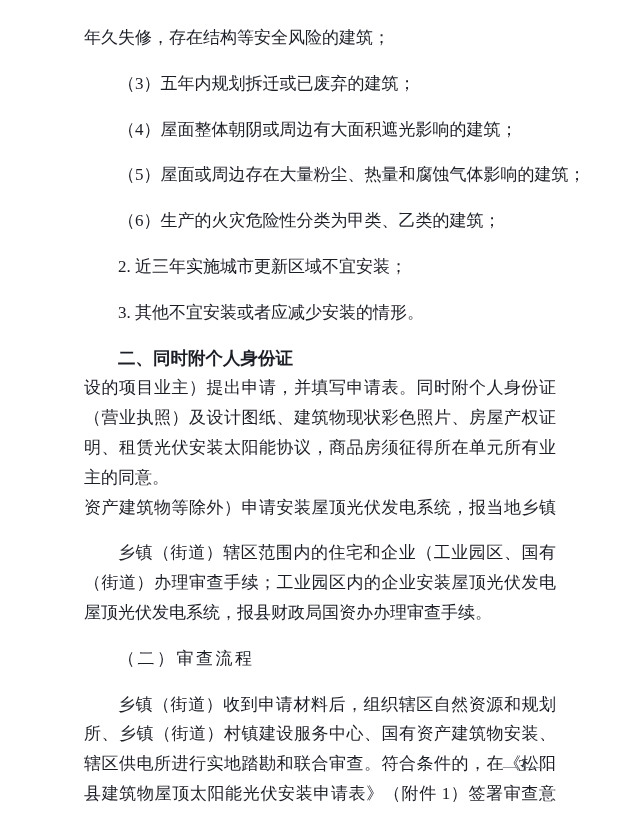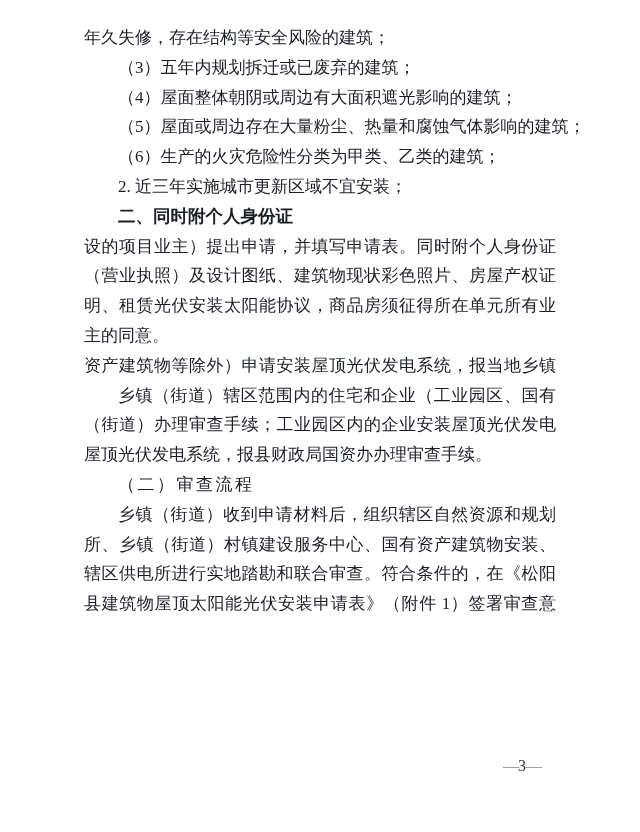--- a/index.html
+++ b/index.html
@@ -31,20 +31,21 @@
   }
   
   .ln.j {
     white-space: normal;
     text-align: justify;
     text-align-last: justify;
   }
   
   .ln.ind {
     text-indent: 34px;
+    margin-top: 16px;
   }
   
   .ln.h1 {
     font-family: "Liberation Sans", sans-serif;
     font-weight: 700;
     font-size: 17.5px;
   }
   
   .ln.h2 {
     letter-spacing: 2.5px;
@@ -68,20 +69,21 @@
 
 <div class="page">
 
   <div class="content">
     <div class="ln">年久失修，存在结构等安全风险的建筑；</div>
     <div class="ln ind">（3）五年内规划拆迁或已废弃的建筑；</div>
     <div class="ln ind">（4）屋面整体朝阴或周边有大面积遮光影响的建筑；</div>
     <div class="ln ind">（5）屋面或周边存在大量粉尘、热量和腐蚀气体影响的建筑；</div>
     <div class="ln ind">（6）生产的火灾危险性分类为甲类、乙类的建筑；</div>
     <div class="ln ind">2. 近三年实施城市更新区域不宜安装；</div>
+    <div class="ln ind">3. 其他不宜安装或者应减少安装的情形。</div>
     <div class="ln ind h1">二、同时附个人身份证</div>
     <div class="ln j">设的项目业主）提出申请，并填写申请表。同时附个人身份证</div>
     <div class="ln j">（营业执照）及设计图纸、建筑物现状彩色照片、房屋产权证</div>
     <div class="ln j">明、租赁光伏安装太阳能协议，商品房须征得所在单元所有业</div>
     <div class="ln">主的同意。</div>
     <div class="ln j">资产建筑物等除外）申请安装屋顶光伏发电系统，报当地乡镇</div>
     <div class="ln ind j">乡镇（街道）辖区范围内的住宅和企业（工业园区、国有</div>
     <div class="ln j">（街道）办理审查手续；工业园区内的企业安装屋顶光伏发电</div>
     <div class="ln">屋顶光伏发电系统，报县财政局国资办办理审查手续。</div>
     <div class="ln ind h2">（二）审查流程</div>

